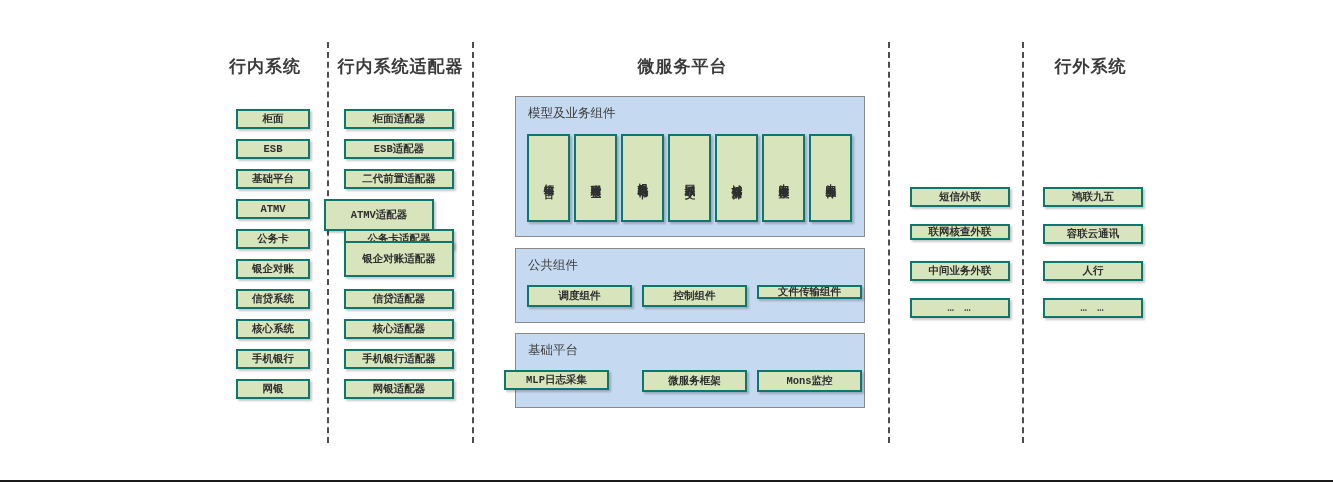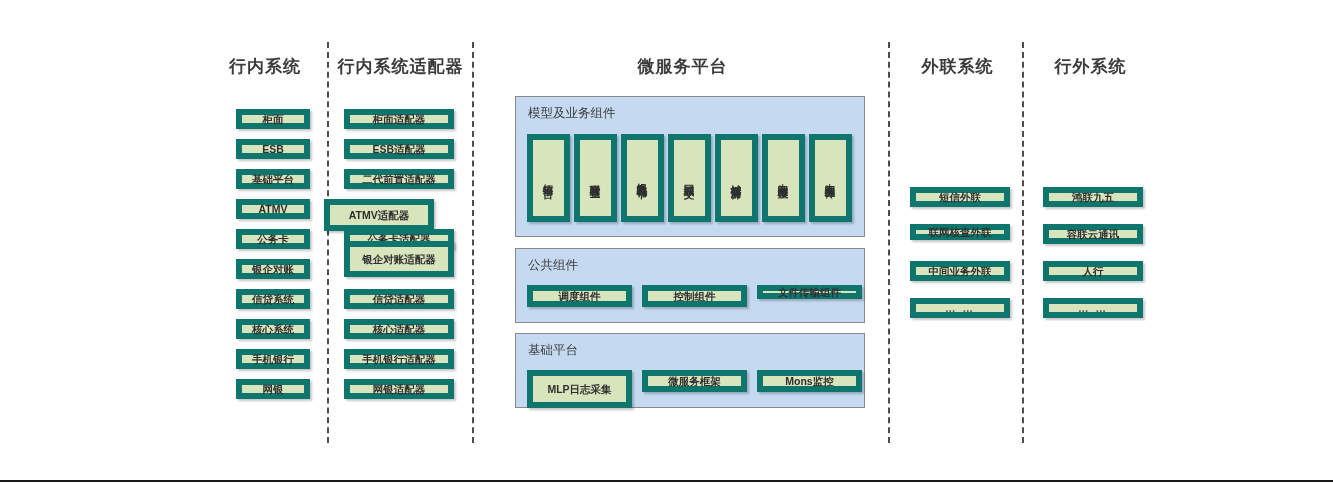--- a/index.html
+++ b/index.html
@@ -13,20 +13,21 @@
     position: relative;
     overflow: hidden;
     font-family: "Liberation Sans", "DejaVu Sans", sans-serif;
     color: #3d3d3d;
   }
   #canvas {
     position: absolute;
     left: 0; top: 0;
     width: 1333px;
     height: 483px;
+    font-family: Liberation Mono, monospace;
   }
   
   .divider {
     position: absolute;
     top: 42px;
     height: 401px;
     width: 0;
     border-left: 2px dashed #4d4d4d;
   }
   
@@ -45,21 +46,21 @@
     font-size: 17px;
     font-weight: bold;
     color: #3b3b3b;
     letter-spacing: 1px;
     white-space: nowrap;
   }
   
   .node {
     position: absolute;
     background: #d8e4bc;
-    border: 6px solid #0f766e;
+    border: 2px solid #0f766e;
     box-shadow: 2px 2px 2px rgba(0,0,0,0.22);
     box-sizing: border-box;
     display: flex;
     align-items: center;
     justify-content: center;
     font-size: 10.5px;
     font-weight: bold;
     color: #2f2f2f;
     text-align: center;
     line-height: 1.15;
@@ -95,21 +96,20 @@
 <div id="canvas">
 
   <div class="divider" style="left:327px"></div>
   <div class="divider" style="left:472px"></div>
   <div class="divider" style="left:888px"></div>
   <div class="divider" style="left:1022px"></div>
 
   <div class="col-title" style="left:205px; top:55px; width:120px">行内系统</div>
   <div class="col-title" style="left:333px; top:55px; width:135px">行内系统适配器</div>
   <div class="col-title" style="left:565px; top:55px; width:235px">微服务平台</div>
-  <div class="col-title" style="left:895px; top:55px; width:125px">外联系统</div>
   <div class="col-title" style="left:1028px; top:55px; width:125px">行外系统</div>
 
   <div class="node" style="left:236px; top:109px; width:74px; height:20px">柜面</div>
   <div class="node" style="left:236px; top:139px; width:74px; height:20px">ESB</div>
   <div class="node" style="left:236px; top:169px; width:74px; height:20px">基础平台</div>
   <div class="node" style="left:236px; top:199px; width:74px; height:20px">ATMV</div>
   <div class="node" style="left:236px; top:229px; width:74px; height:20px">公务卡</div>
   <div class="node" style="left:236px; top:259px; width:74px; height:20px">银企对账</div>
   <div class="node" style="left:236px; top:289px; width:74px; height:20px">信贷系统</div>
   <div class="node" style="left:236px; top:319px; width:74px; height:20px">核心系统</div>
@@ -141,21 +141,21 @@
   <div class="panel" style="left:515px; top:248px; width:350px; height:75px">
     <div class="panel-title">公共组件</div>
   </div>
   <div class="node" style="left:527px; top:285px; width:105px; height:22px">调度组件</div>
   <div class="node" style="left:642px; top:285px; width:105px; height:22px">控制组件</div>
   <div class="node" style="left:757px; top:285px; width:105px; height:14px">文件传输组件</div>
 
   <div class="panel" style="left:515px; top:333px; width:350px; height:75px">
     <div class="panel-title">基础平台</div>
   </div>
-  <div class="node" style="left:527px; top:370px; width:105px; height:38px">MLP日志采集</div>
+  <div class="node" style="left:504px; top:370px; width:105px; height:20px">MLP日志采集</div>
   <div class="node" style="left:642px; top:370px; width:105px; height:22px">微服务框架</div>
   <div class="node" style="left:757px; top:370px; width:105px; height:22px">Mons监控</div>
 
   <div class="node" style="left:910px; top:187px; width:100px; height:20px">短信外联</div>
   <div class="node" style="left:910px; top:224px; width:100px; height:16px">联网核查外联</div>
   <div class="node" style="left:910px; top:261px; width:100px; height:20px">中间业务外联</div>
   <div class="node blank" style="left:910px; top:298px; width:100px; height:20px">… …</div>
 
   <div class="node" style="left:1043px; top:187px; width:100px; height:20px">鸿联九五</div>
   <div class="node" style="left:1043px; top:224px; width:100px; height:20px">容联云通讯</div>

